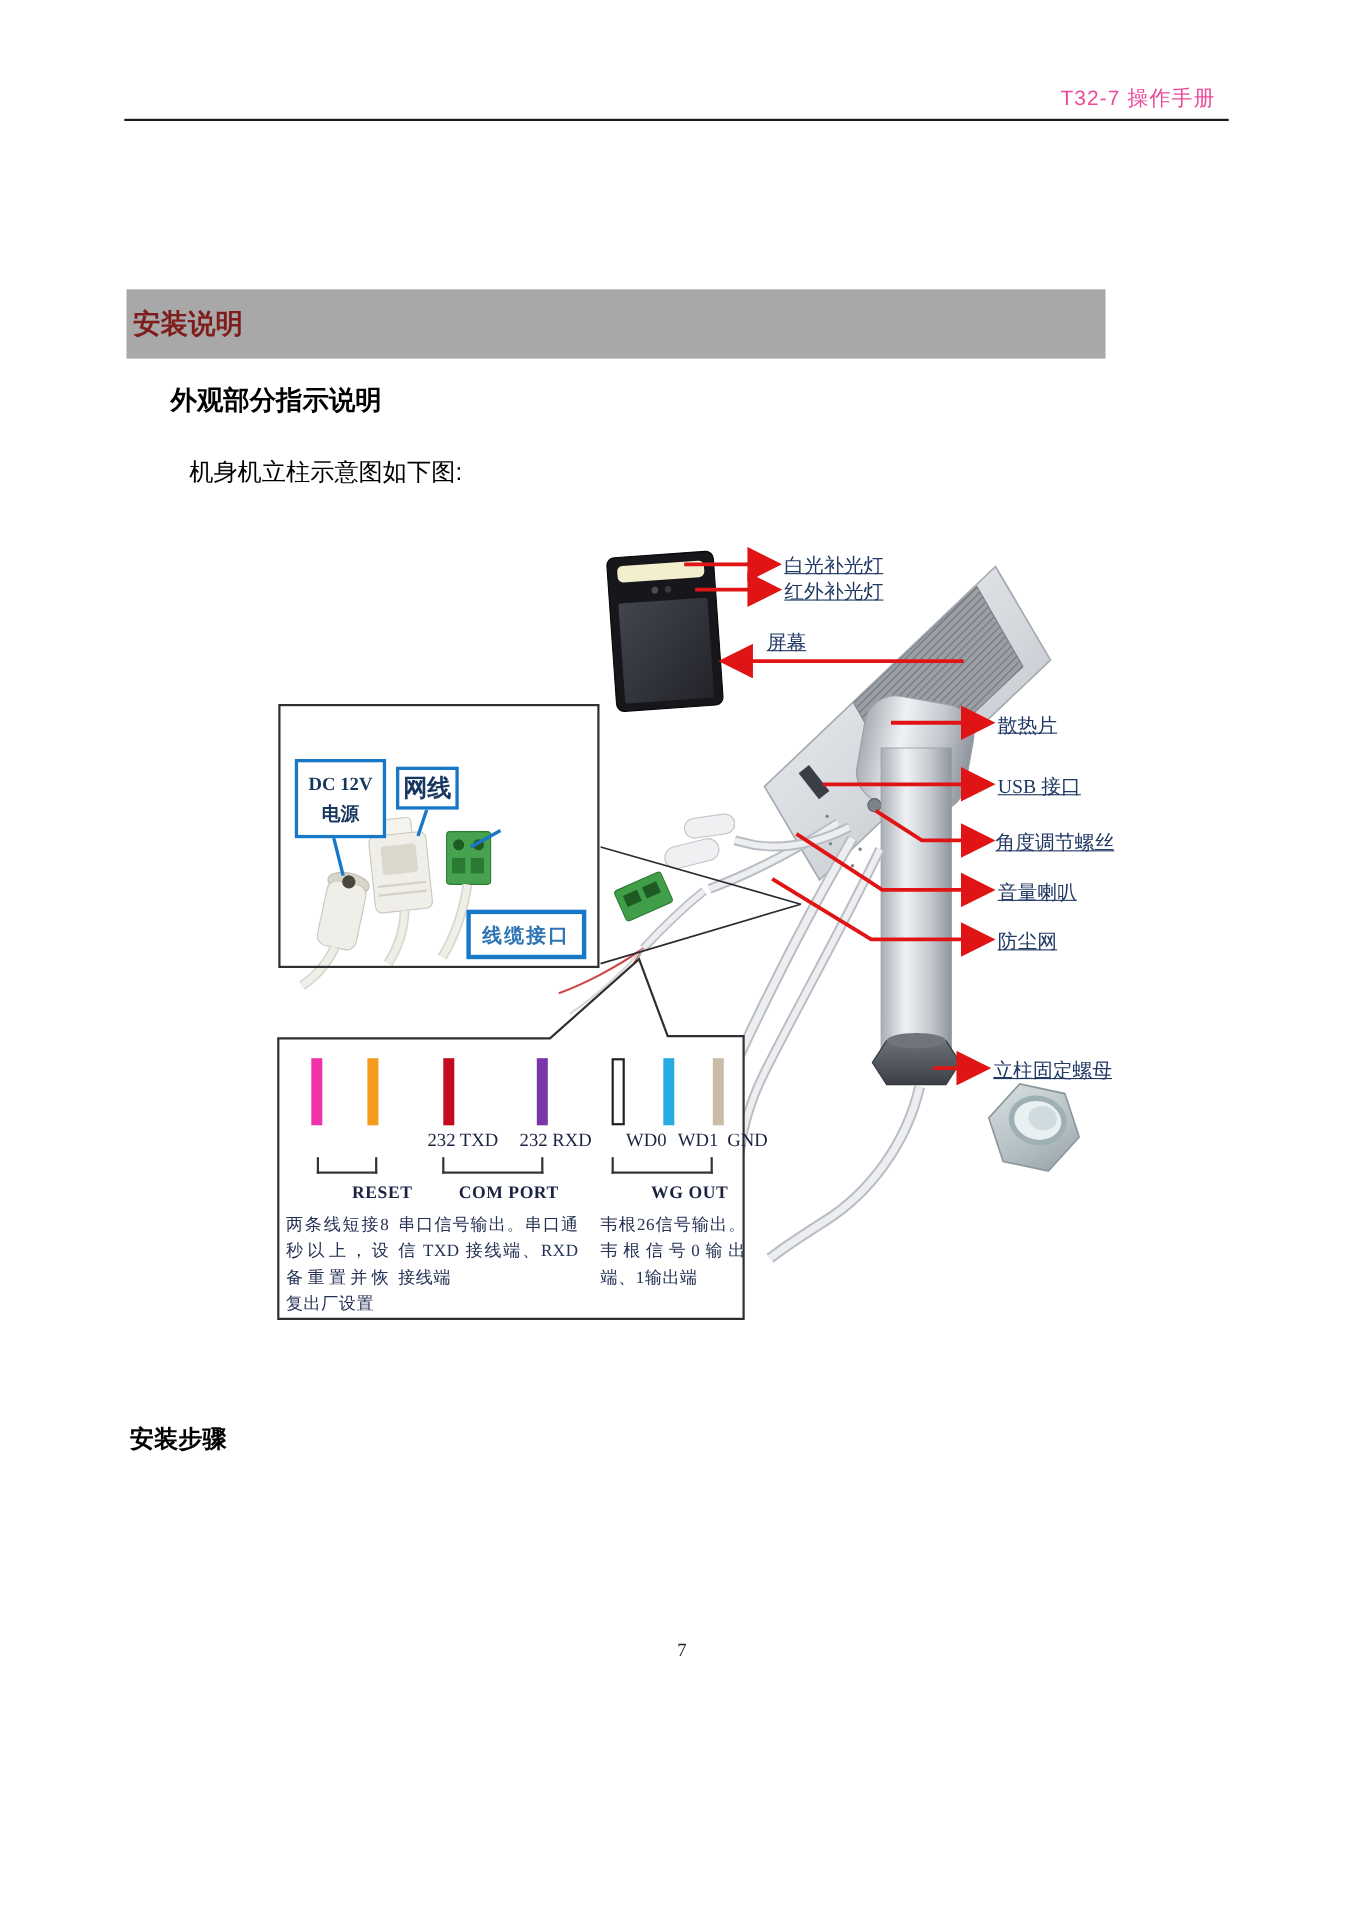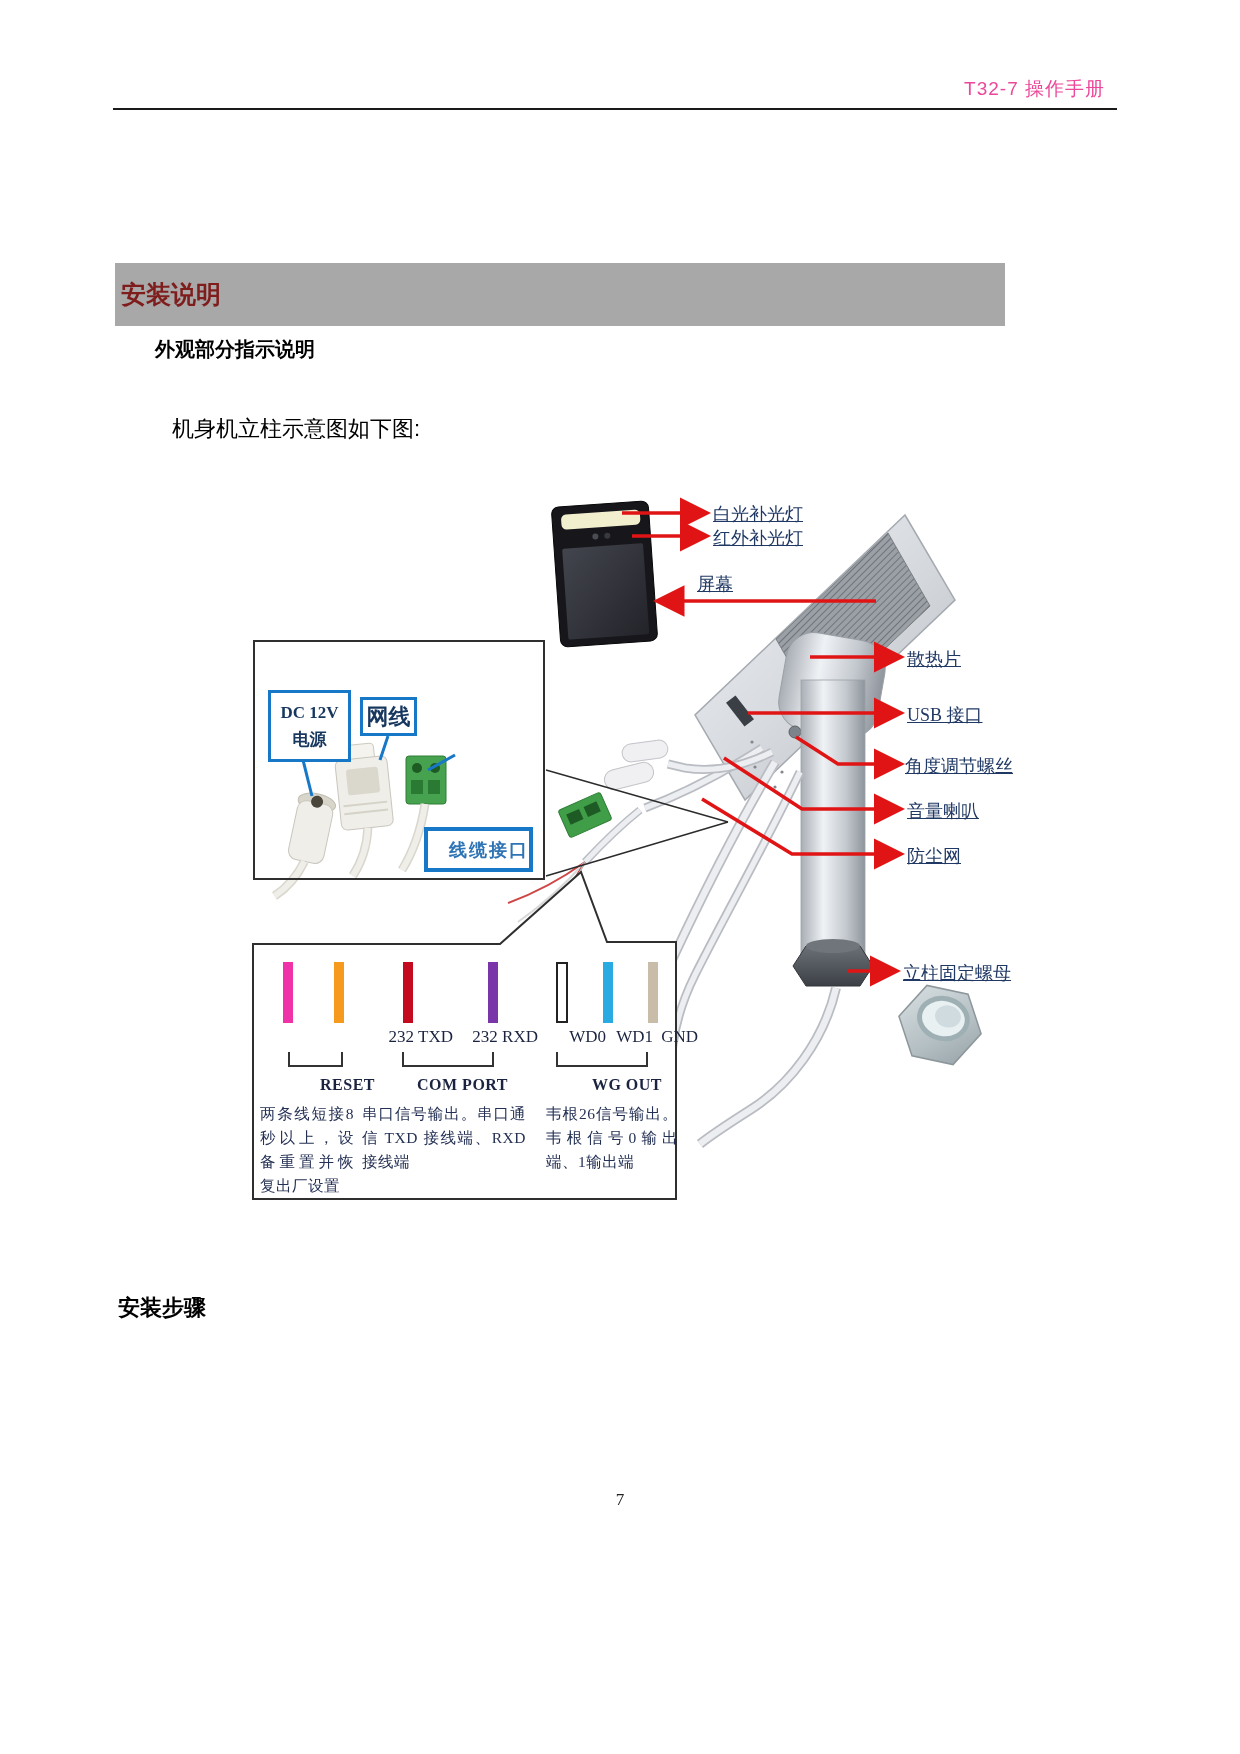--- a/index.html
+++ b/index.html
@@ -8,41 +8,41 @@
 
   
   .header-title{position:absolute;top:76px;right:135px;font-size:19px;color:#ec4899;letter-spacing:1px;}
   .header-rule{position:absolute;top:108px;left:113px;width:1004px;height:2px;background:#1a1a1a;}
 
   
   .banner{position:absolute;top:263px;left:115px;width:890px;height:63px;background:#a8a8a8;
           display:flex;align-items:center;}
   .banner span{font-size:25px;font-weight:bold;color:#7f1d1d;padding-left:6px;}
 
-  .subhead{position:absolute;top:336px;left:155px;font-size:20px;font-weight:bold;color:#000;}
+  .subhead{position:absolute;top:348px;left:155px;font-size:24px;font-weight:bold;color:#000;}
   .intro{position:absolute;top:414px;left:172px;font-size:22px;color:#000;}
   .steps-head{position:absolute;top:1293px;left:118px;font-size:22px;font-weight:bold;color:#000;}
   .page-num{position:absolute;top:1490px;left:0;width:1240px;text-align:center;font-size:17px;color:#222;
             font-family:"Liberation Serif",serif;}
 
   
   .art{position:absolute;left:220px;top:430px;width:820px;height:780px;}
 
   
   .dlabel{position:absolute;font-family:"Liberation Serif",serif;font-size:18px;color:#203864;white-space:nowrap;text-decoration:underline;}
 
   
   .bluebox{position:absolute;border:3px solid #1878c8;background:#fff;box-sizing:border-box;
            font-family:"Liberation Serif",serif;color:#17375e;display:flex;flex-direction:column;
            align-items:center;justify-content:center;font-weight:bold;}
   .bx-dc{left:268px;top:690px;width:83px;height:72px;font-size:17px;line-height:1.6;}
   .bx-net{left:360px;top:697px;width:57px;height:39px;font-size:22px;}
   .bx-relay{left:428px;top:657px;width:119px;height:98px;font-size:16.5px;line-height:1.55;
             align-items:flex-start;padding-left:10px;}
-  .bx-cable{left:424px;top:827px;width:109px;height:45px;border-width:4px;align-items:flex-end;}
+  .bx-cable{left:424px;top:827px;width:109px;height:45px;border-width:4px;}
   .bx-cable span{color:#2e74b5;font-size:18px;letter-spacing:2px;}
 
   
   .photobox{position:absolute;left:253px;top:640px;width:292px;height:240px;border:2px solid #2f2f2f;
             box-sizing:border-box;background:transparent;}
 
   
   .wire-stripe{position:absolute;top:962px;width:10px;height:61px;}
   .wire-stripe.outlined{width:8px;height:57px;background:#fff;border:2px solid #222;}
   .wire-label{position:absolute;top:1027px;width:90px;text-align:right;

